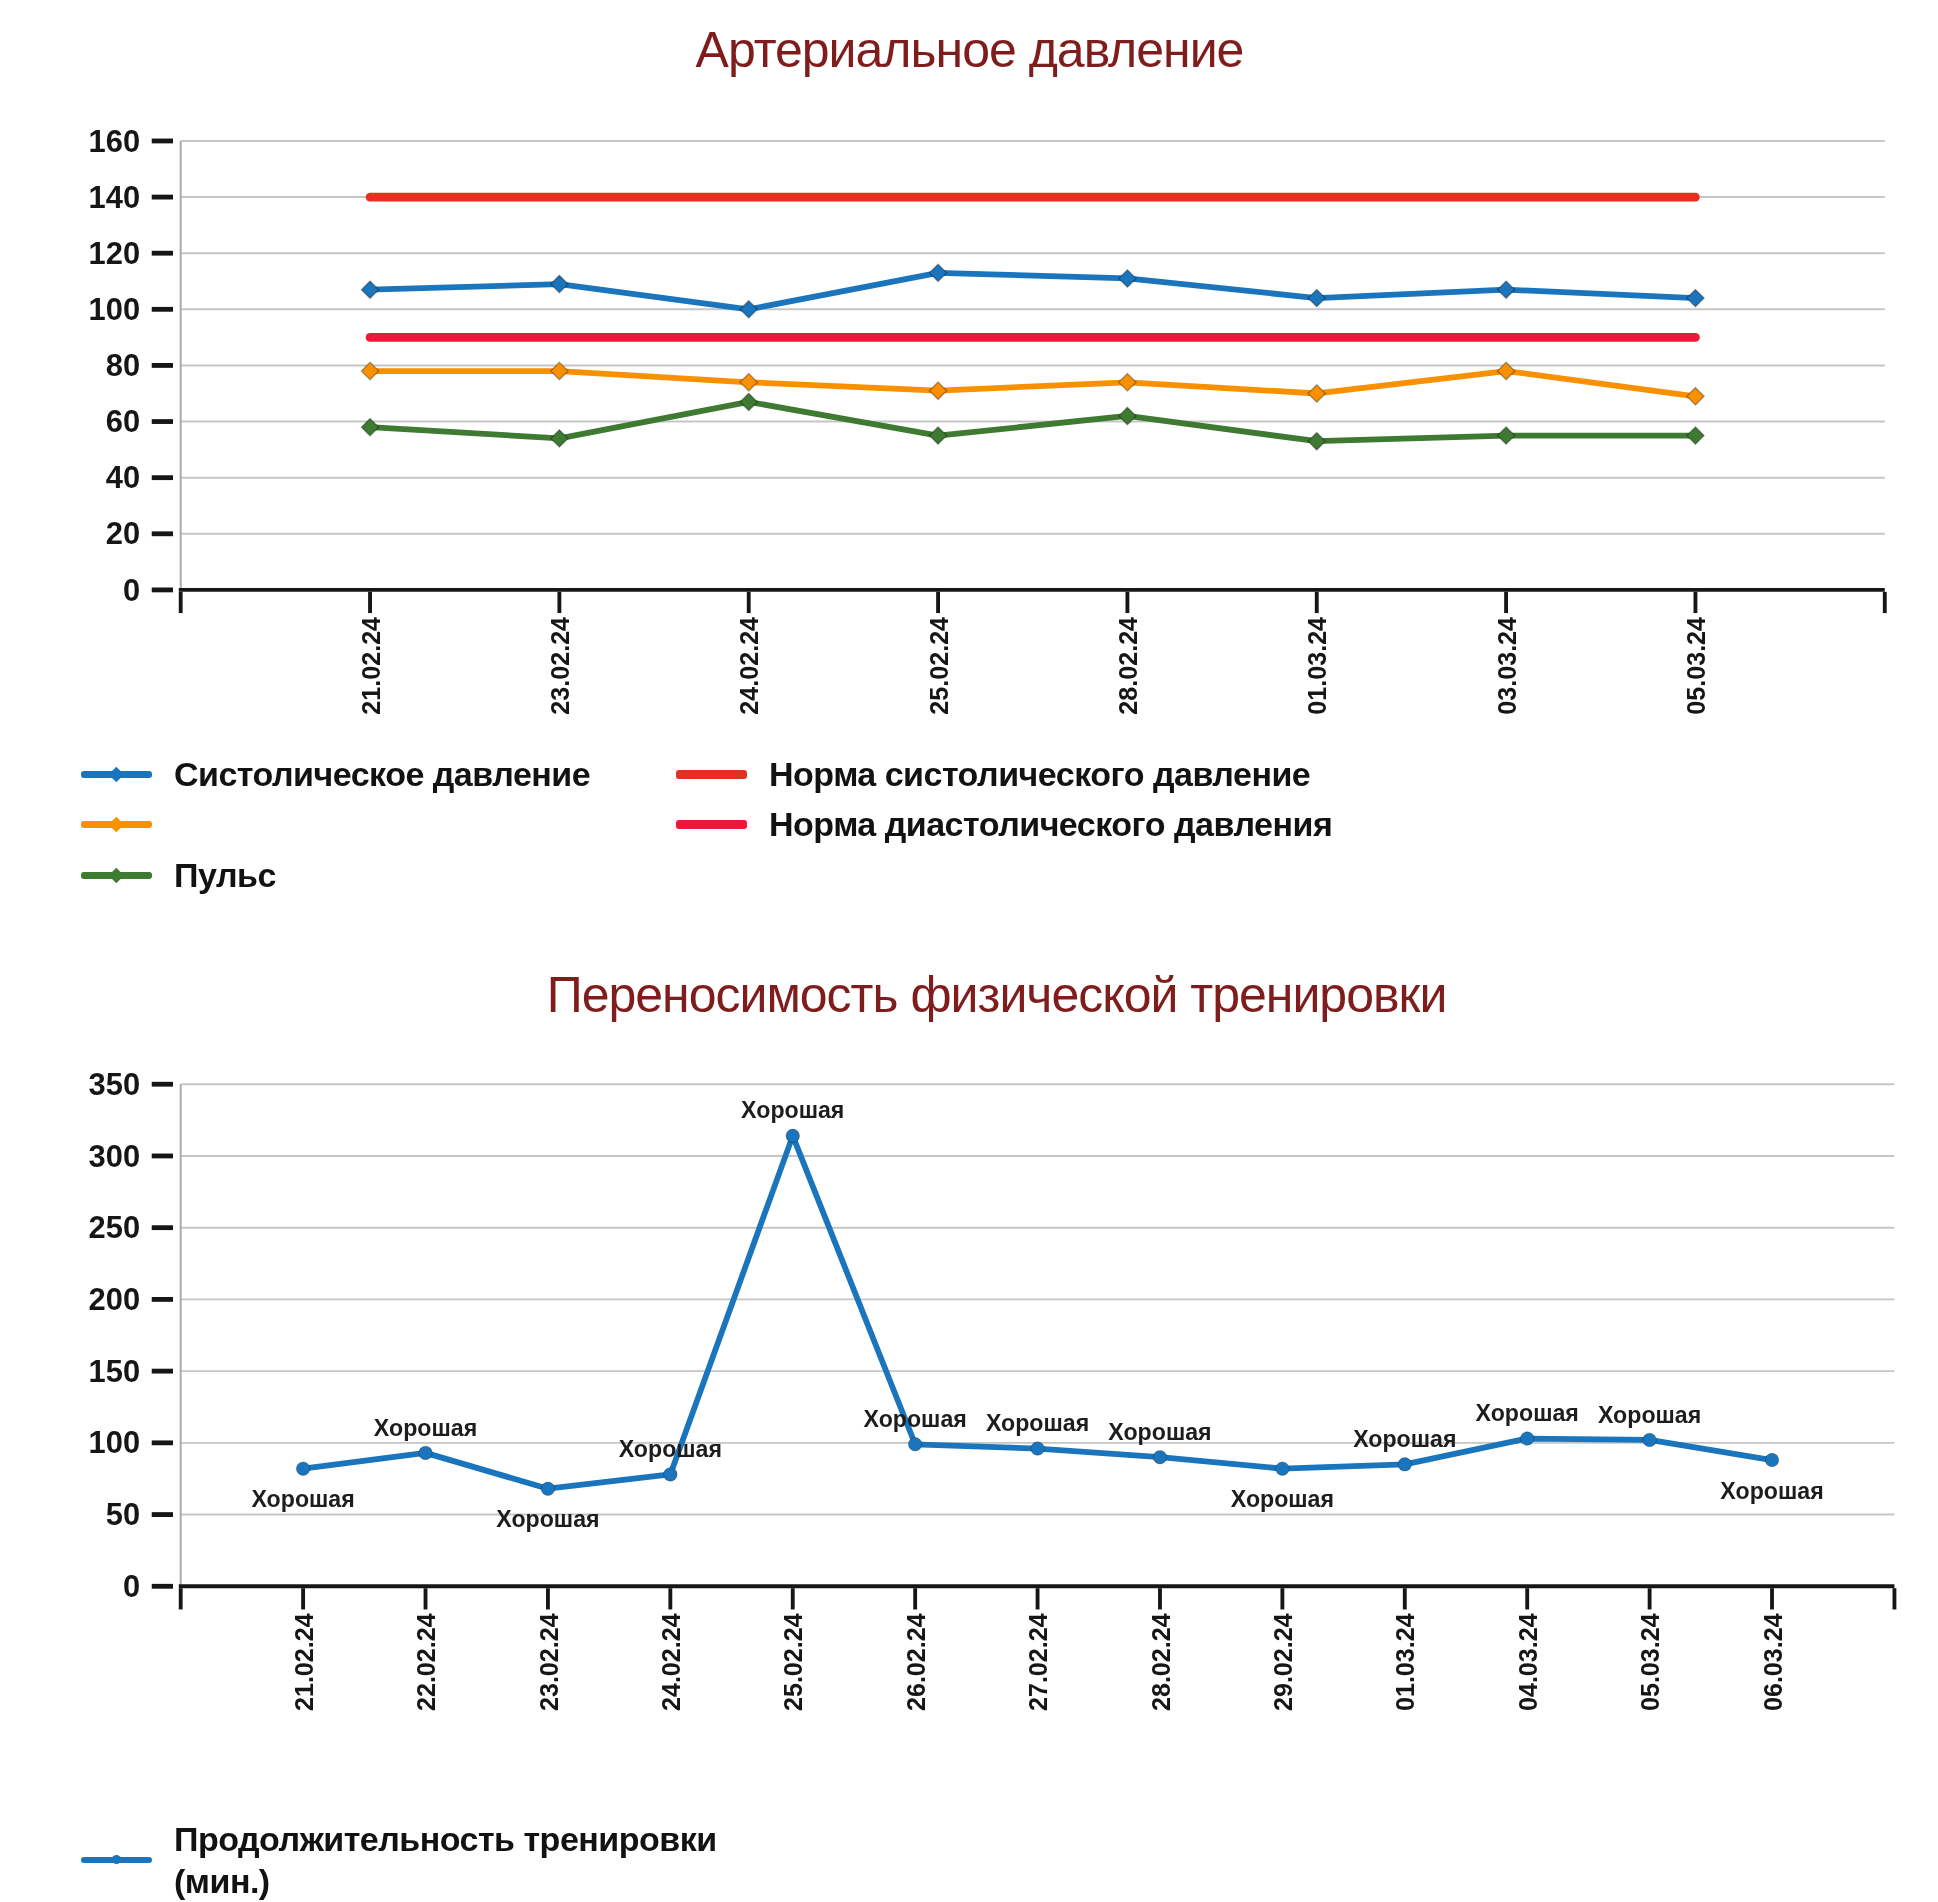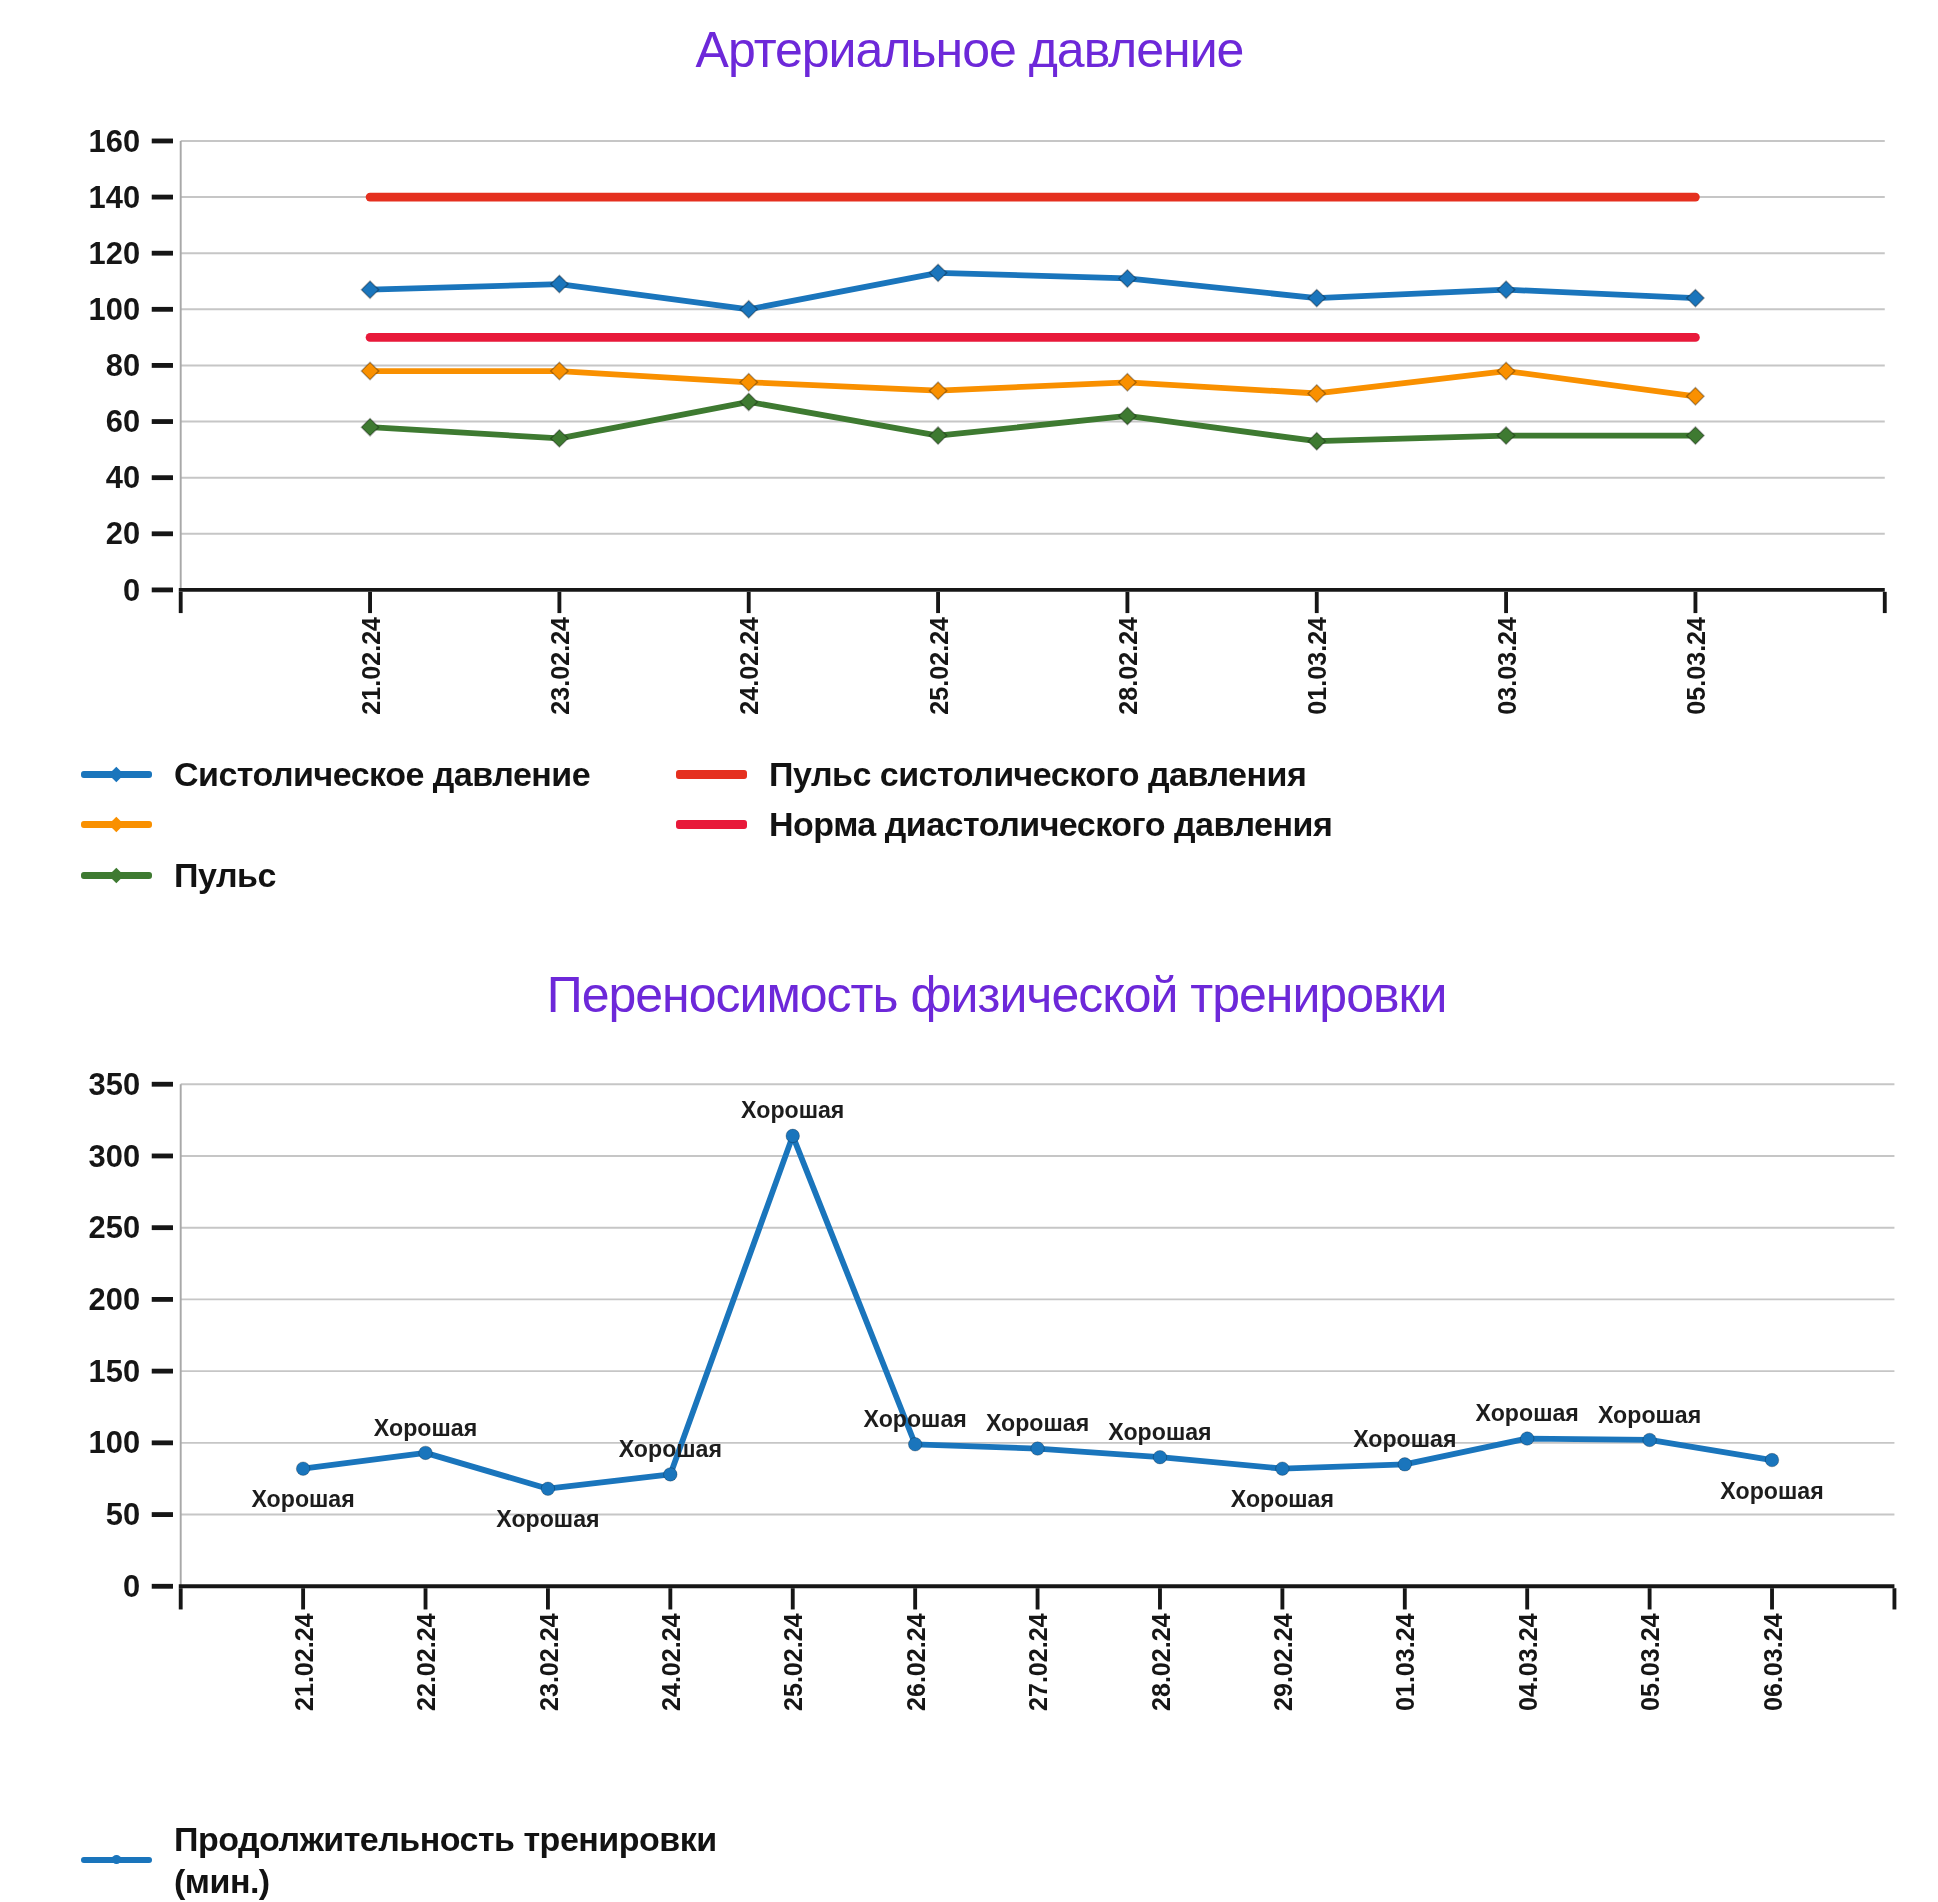--- a/index.html
+++ b/index.html
@@ -1,18 +1,18 @@
 <!DOCTYPE html>
 <html><head>
 <meta charset="utf-8">
 <style>
   html,body{margin:0;padding:0;background:#ffffff;}
   .page{position:relative;width:1939px;height:1902px;background:#ffffff;overflow:hidden;
         font-family:"Liberation Sans",sans-serif;}
-  .chart-title{position:absolute;left:0;width:1939px;text-align:center;color:#6d28d9;
+  .chart-title{position:absolute;left:0;width:1939px;text-align:center;color:#7f1d1d;
         font-size:50px;font-weight:400;letter-spacing:-1px;white-space:nowrap;}
   .t1{top:21px;}
   .t2{top:966px;padding-left:27px;}
   #charts-svg{position:absolute;left:0;top:0;}
   #charts-svg text{font-family:"Liberation Sans",sans-serif;}
   .legend-item{position:absolute;display:flex;align-items:center;height:42px;}
   .swatch{position:relative;width:71px;height:25px;flex:0 0 71px;}
   .sw-line{position:absolute;left:0;right:0;top:50%;height:6.8px;margin-top:-2.9px;border-radius:2.9px;background:#888;}
   .sw-line.thick{height:8.7px;margin-top:-3.9px;}
   .sw-marker{position:absolute;left:50%;top:50%;width:10.6px;height:10.6px;margin:-5.3px 0 0 -5.3px;
@@ -231,21 +231,21 @@
     <span class="swatch">
         <i class="sw-line" style="background: rgb(62, 122, 49);"></i>
         <i class="sw-marker" style="background: rgb(62, 122, 49);"></i>
       </span>
     <span class="lg-label">Пульс</span>
   </div>
   <div class="legend-item" style="left:676px;top:753px;">
     <span class="swatch">
         <i class="sw-line thick" style="background: rgb(229, 48, 31);"></i>
       </span>
-    <span class="lg-label">Пульс систолического давления</span>
+    <span class="lg-label">Норма систолического давление</span>
   </div>
   <div class="legend-item" style="left:676px;top:803px;">
     <span class="swatch">
         <i class="sw-line thick" style="background: rgb(232, 25, 58);"></i>
       </span>
     <span class="lg-label">Норма диастолического давления</span>
   </div>
 
   <div class="legend-item" style="left:81px;top:1817px;height:85px;">
     <span class="swatch">

